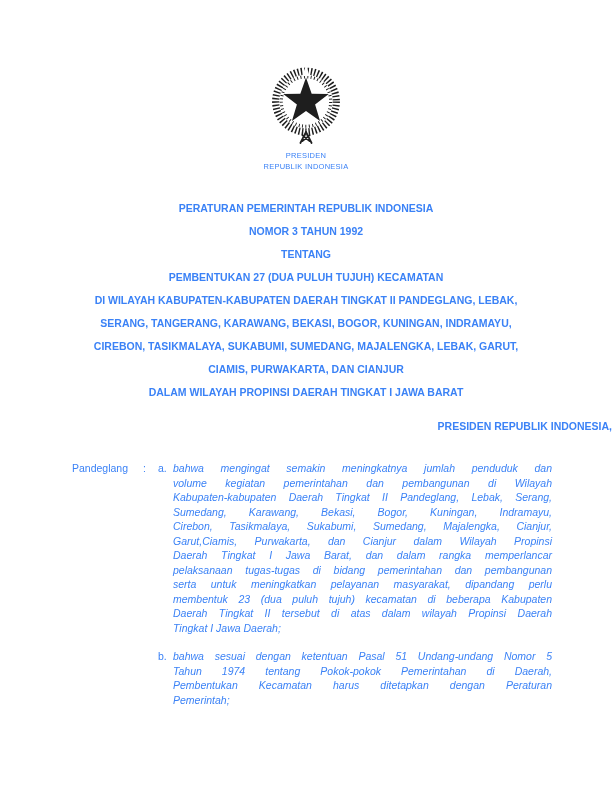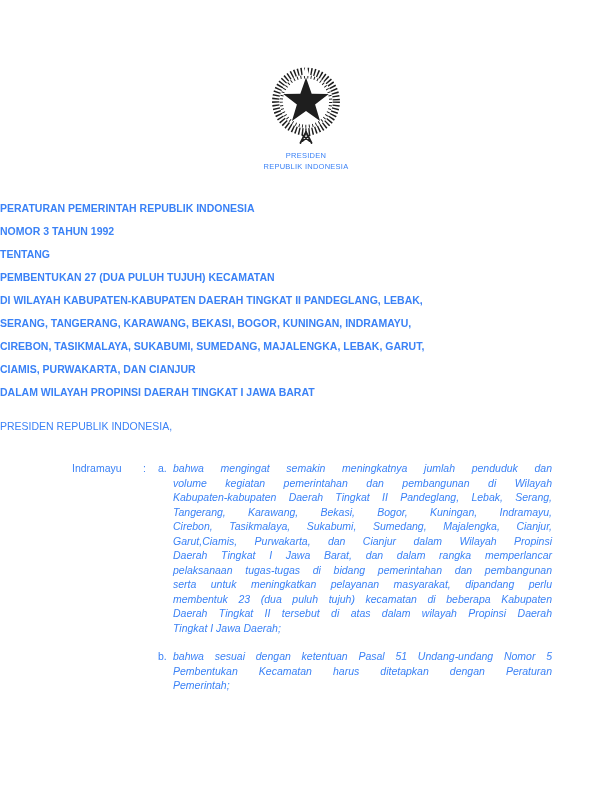--- a/index.html
+++ b/index.html
@@ -4,22 +4,22 @@
 <style>
   html,body{margin:0;padding:0;background:#ffffff;}
   .page{
     width:612px;height:792px;margin:12px auto;background:#ffffff;
     color:#3b82f6;font-family:"Liberation Sans",sans-serif;
     position:relative;overflow:hidden;
   }
   .emblem-wrap{display:flex;justify-content:center;padding-top:52px;}
   .org{text-align:center;font-size:7.5px;line-height:11px;margin-top:3px;letter-spacing:.25px;}
   .title-block{margin-top:25px;text-align:center;font-weight:bold;font-size:10.5px;line-height:23px;}
-  .title-block .jline{text-align:left;}
-  .salutation{margin-top:15px;text-align:left;font-weight:normal;font-size:10.5px;line-height:14px;}
+  .title-block .jline{text-align:center;}
+  .salutation{margin-top:15px;text-align:right;font-weight:bold;font-size:10.5px;line-height:14px;}
   .consider-row{display:flex;margin:28px 60px 0 72px;font-size:10.5px;line-height:14.5px;}
   .c-label{width:71px;flex:none;}
   .c-colon{width:15px;flex:none;}
   .c-items{flex:1;min-width:0;}
   .c-item{display:flex;}
   .c-item + .c-item{margin-top:14px;}
   .c-marker{width:15px;flex:none;}
   .item-lines{flex:1;min-width:0;}
   .item-lines .jline{text-align:justify;text-align-last:justify;font-style:italic;}
   .item-lines .jline:last-child{text-align-last:left;}
@@ -57,44 +57,45 @@
       <div class="jline">DI WILAYAH KABUPATEN-KABUPATEN DAERAH TINGKAT II PANDEGLANG, LEBAK,</div>
       <div class="jline">SERANG, TANGERANG, KARAWANG, BEKASI, BOGOR, KUNINGAN, INDRAMAYU,</div>
       <div class="jline">CIREBON, TASIKMALAYA, SUKABUMI, SUMEDANG, MAJALENGKA, LEBAK, GARUT,</div>
       <div class="jline">CIAMIS, PURWAKARTA, DAN CIANJUR</div>
       <div class="jline">DALAM WILAYAH PROPINSI DAERAH TINGKAT I JAWA BARAT</div>
     </div>
 
   <div class="salutation">PRESIDEN REPUBLIK INDONESIA,</div>
 
   <div class="consider-row">
-    <div class="c-label">Indramayu</div>
+    <div class="c-label">Pandeglang</div>
     <div class="c-colon">:</div>
     <div class="c-items">
       <div class="c-item">
         <div class="c-marker">a.</div>
         <div class="item-lines">
             <div class="jline">bahwa mengingat semakin meningkatnya jumlah penduduk dan</div>
             <div class="jline">volume kegiatan pemerintahan dan pembangunan di Wilayah</div>
             <div class="jline">Kabupaten-kabupaten Daerah Tingkat II Pandeglang, Lebak, Serang,</div>
-            <div class="jline">Tangerang, Karawang, Bekasi, Bogor, Kuningan, Indramayu,</div>
+            <div class="jline">Sumedang, Karawang, Bekasi, Bogor, Kuningan, Indramayu,</div>
             <div class="jline">Cirebon, Tasikmalaya, Sukabumi, Sumedang, Majalengka, Cianjur,</div>
             <div class="jline">Garut,Ciamis, Purwakarta, dan Cianjur dalam Wilayah Propinsi</div>
             <div class="jline">Daerah Tingkat I Jawa Barat, dan dalam rangka memperlancar</div>
             <div class="jline">pelaksanaan tugas-tugas di bidang pemerintahan dan pembangunan</div>
             <div class="jline">serta untuk meningkatkan pelayanan masyarakat, dipandang perlu</div>
             <div class="jline">membentuk 23 (dua puluh tujuh) kecamatan di beberapa Kabupaten</div>
             <div class="jline">Daerah Tingkat II tersebut di atas dalam wilayah Propinsi Daerah</div>
             <div class="jline">Tingkat I Jawa Daerah;</div>
           </div>
       </div>
       <div class="c-item">
         <div class="c-marker">b.</div>
         <div class="item-lines">
             <div class="jline">bahwa sesuai dengan ketentuan Pasal 51 Undang-undang Nomor 5</div>
+            <div class="jline">Tahun 1974 tentang Pokok-pokok Pemerintahan di Daerah,</div>
             <div class="jline">Pembentukan Kecamatan harus ditetapkan dengan Peraturan</div>
             <div class="jline">Pemerintah;</div>
           </div>
       </div>
     </div>
   </div>
 
 </div>
 
 </body></html>

